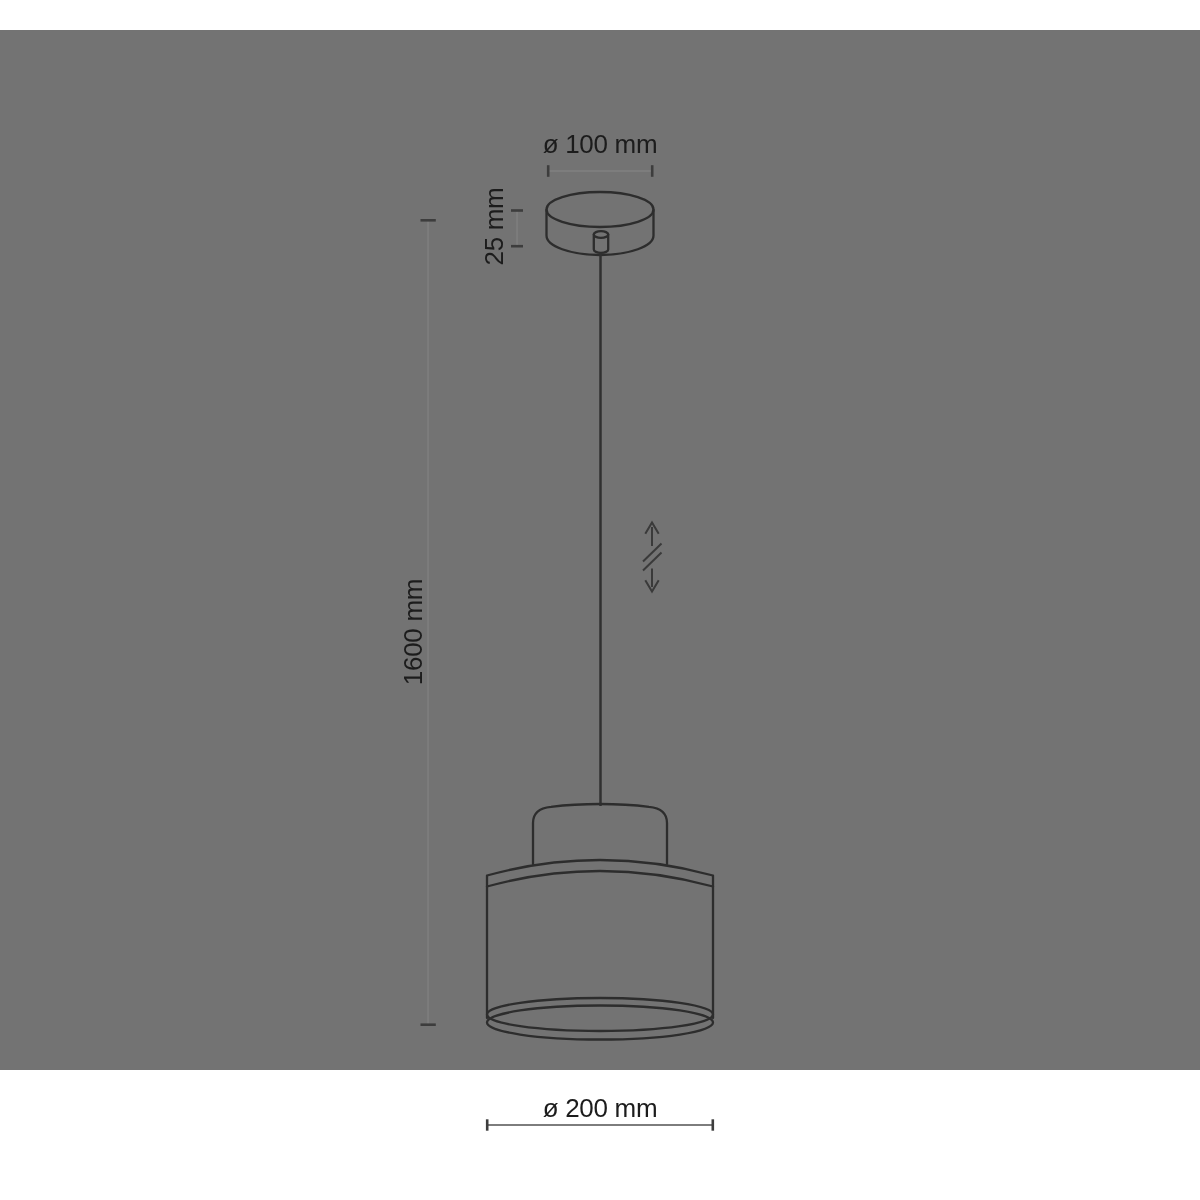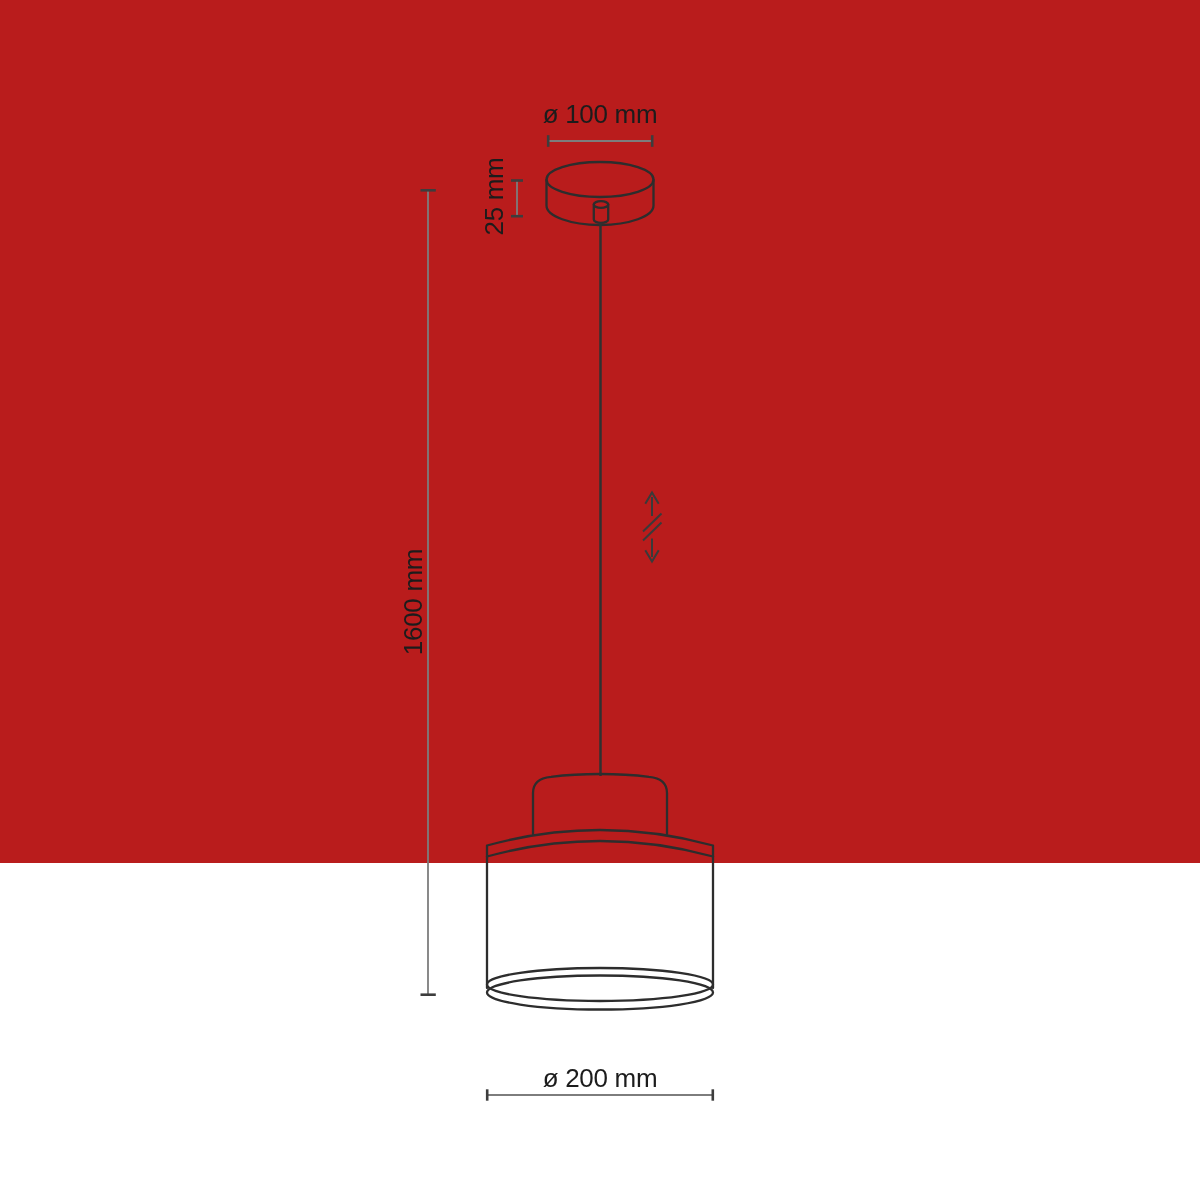--- a/index.html
+++ b/index.html
@@ -6,22 +6,23 @@
     margin: 0;
     padding: 0;
     width: 1200px;
     height: 1200px;
     background: #ffffff;
     overflow: hidden;
   }
   .canvas {
     position: relative;
     width: 1200px;
-    height: 863px;
-    background: #b91c1c;
+    height: 1040px;
+    background: #737373;
+    margin-top: 30px;
   }
   svg { display: block; }
   .dim-text {
     font-family: "Liberation Sans", sans-serif;
     font-size: 26px;
     letter-spacing: -0.3px;
   }
   .dim-line { stroke-width: 1.8; fill: none; }
   .dim-tick { stroke-width: 2.6; fill: none; stroke-linecap: butt; }
   .outline  { stroke-width: 2.3; fill: none; stroke-linejoin: round; stroke-linecap: round; }

